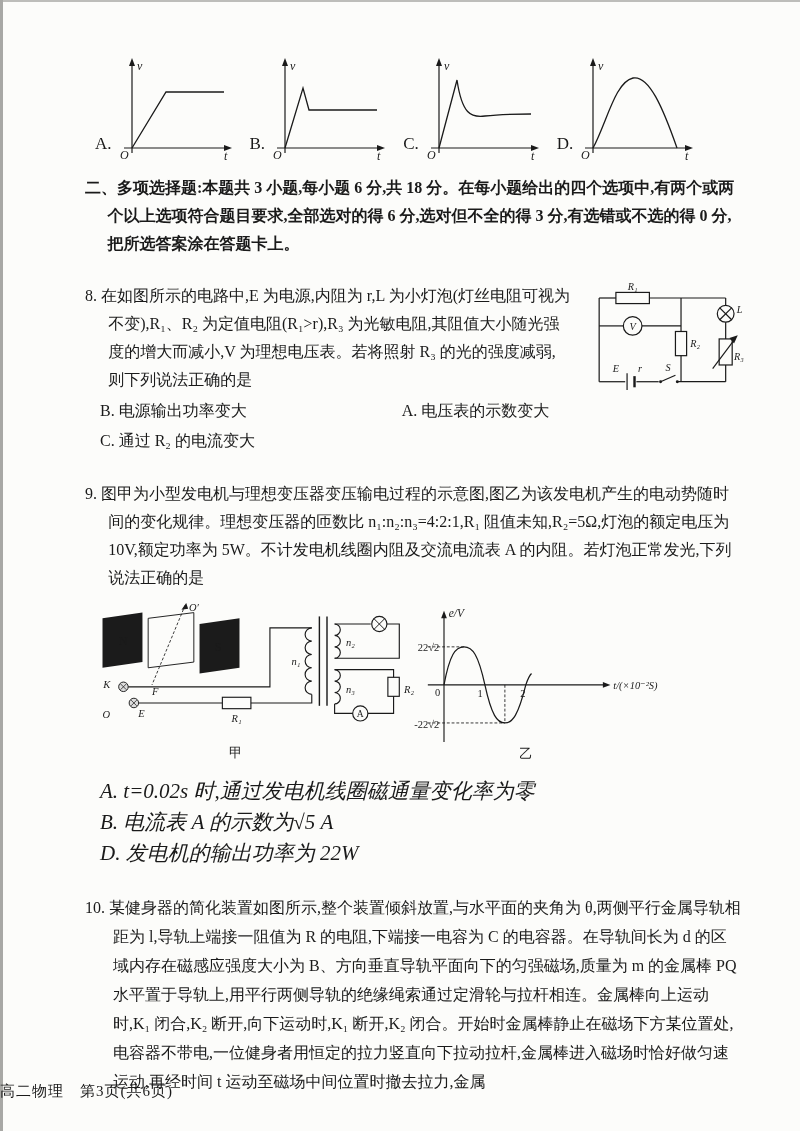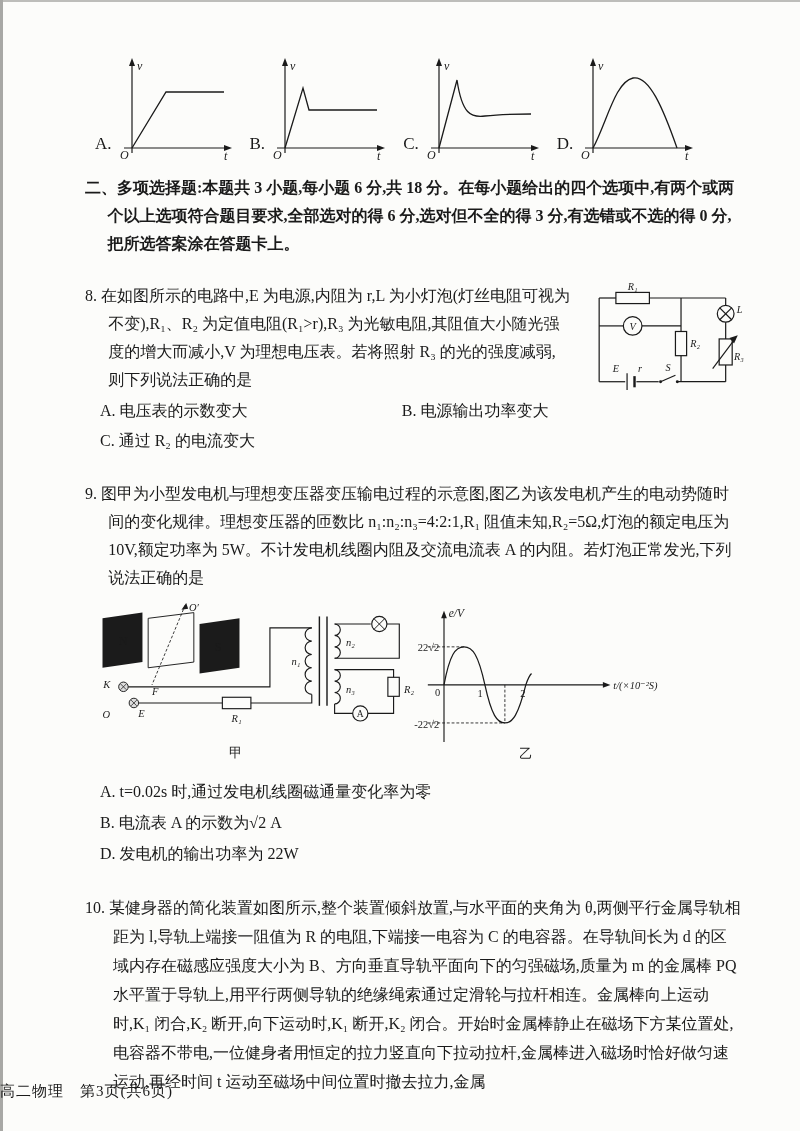--- a/index.html
+++ b/index.html
@@ -27,21 +27,21 @@
   .qstem { font-size:16px; line-height:28px; padding-left:1.45em; text-indent:-1.45em; }
   .qstem.wide10 { padding-left:1.75em; text-indent:-1.75em; line-height:29px; }
   .q8-stem { padding-right:172px; }
   .q8-circuit { position:absolute; right:-6px; top:0; }
   .q8-opts {
     display:grid; grid-template-columns:47% 53%;
     padding-left:15px; font-size:16px; line-height:30px; margin-top:2px;
   }
   .q9-figure { margin:8px 0 6px 8px; }
   .q9-opts { margin-top:2px; }
-  .q9-opts div { font-size:16px; line-height:31px; padding-left:15px; }
+  .q9-opts div { font-size:21px; line-height:31px; padding-left:15px;font-style:italic; }
   .footer {
     position:absolute; left:0; right:0; bottom:30px;
     text-align:left; font-size:15px; letter-spacing:1px;
   }
 </style>
 </head>
 <body>
 
 <div class="sheet">
   <div class="content">
@@ -150,22 +150,22 @@
         <text x="48" y="50" font-size="11" class="it" text-anchor="middle">V</text>
         <text x="110" y="69" font-size="11" class="it">R₂</text>
         <text x="160" y="32" font-size="11" class="it">L</text>
         <text x="157" y="83" font-size="11" class="it">R₃</text>
         <text x="30" y="96" font-size="11" class="it" text-anchor="middle">E</text>
         <text x="56" y="96" font-size="11" class="it" text-anchor="middle">r</text>
         <text x="86" y="95" font-size="11" class="it" text-anchor="middle">S</text>
       </svg>
       <p class="qstem q8-stem">8. 在如图所示的电路中,E 为电源,内阻为 r,L 为小灯泡(灯丝电阻可视为不变),R₁、R₂ 为定值电阻(R₁&gt;r),R₃ 为光敏电阻,其阻值大小随光强度的增大而减小,V 为理想电压表。若将照射 R₃ 的光的强度减弱,则下列说法正确的是</p>
       <div class="q8-opts">
+        <div>B. 电源输出功率变大</div>
         <div>A. 电压表的示数变大</div>
-        <div>B. 电源输出功率变大</div>
         <div>C. 通过 R₂ 的电流变大</div>
       </div>
     </div>
 
     <div class="qblock">
       <p class="qstem">9. 图甲为小型发电机与理想变压器变压输电过程的示意图,图乙为该发电机产生的电动势随时间的变化规律。理想变压器的匝数比 n₁:n₂:n₃=4:2:1,R₁ 阻值未知,R₂=5Ω,灯泡的额定电压为 10V,额定功率为 5W。不计发电机线圈内阻及交流电流表 A 的内阻。若灯泡正常发光,下列说法正确的是</p>
 
       <div class="q9-figure">
         <svg width="585" height="166" viewBox="0 0 615 172">
 
@@ -236,21 +236,21 @@
           <text x="364" y="133" font-size="11" text-anchor="end">-22√2</text>
           <text x="365" y="100" font-size="11" text-anchor="end">0</text>
           <text x="407" y="101" font-size="11" text-anchor="middle">1</text>
           <text x="452" y="101" font-size="11" text-anchor="middle">2</text>
           <text x="455" y="165" font-size="14" text-anchor="middle">乙</text>
         </svg>
       </div>
 
       <div class="q9-opts">
         <div>A. t=0.02s 时,通过发电机线圈磁通量变化率为零</div>
-        <div>B. 电流表 A 的示数为√2 A</div>
+        <div>B. 电流表 A 的示数为√5 A</div>
         <div>D. 发电机的输出功率为 22W</div>
       </div>
     </div>
 
     <div class="qblock">
       <p class="qstem wide10">10. 某健身器的简化装置如图所示,整个装置倾斜放置,与水平面的夹角为 θ,两侧平行金属导轨相距为 l,导轨上端接一阻值为 R 的电阻,下端接一电容为 C 的电容器。在导轨间长为 d 的区域内存在磁感应强度大小为 B、方向垂直导轨平面向下的匀强磁场,质量为 m 的金属棒 PQ 水平置于导轨上,用平行两侧导轨的绝缘绳索通过定滑轮与拉杆相连。金属棒向上运动时,K₁ 闭合,K₂ 断开,向下运动时,K₁ 断开,K₂ 闭合。开始时金属棒静止在磁场下方某位置处,电容器不带电,一位健身者用恒定的拉力竖直向下拉动拉杆,金属棒进入磁场时恰好做匀速运动,再经时间 t 运动至磁场中间位置时撤去拉力,金属</p>
     </div>
 
   </div>
 

